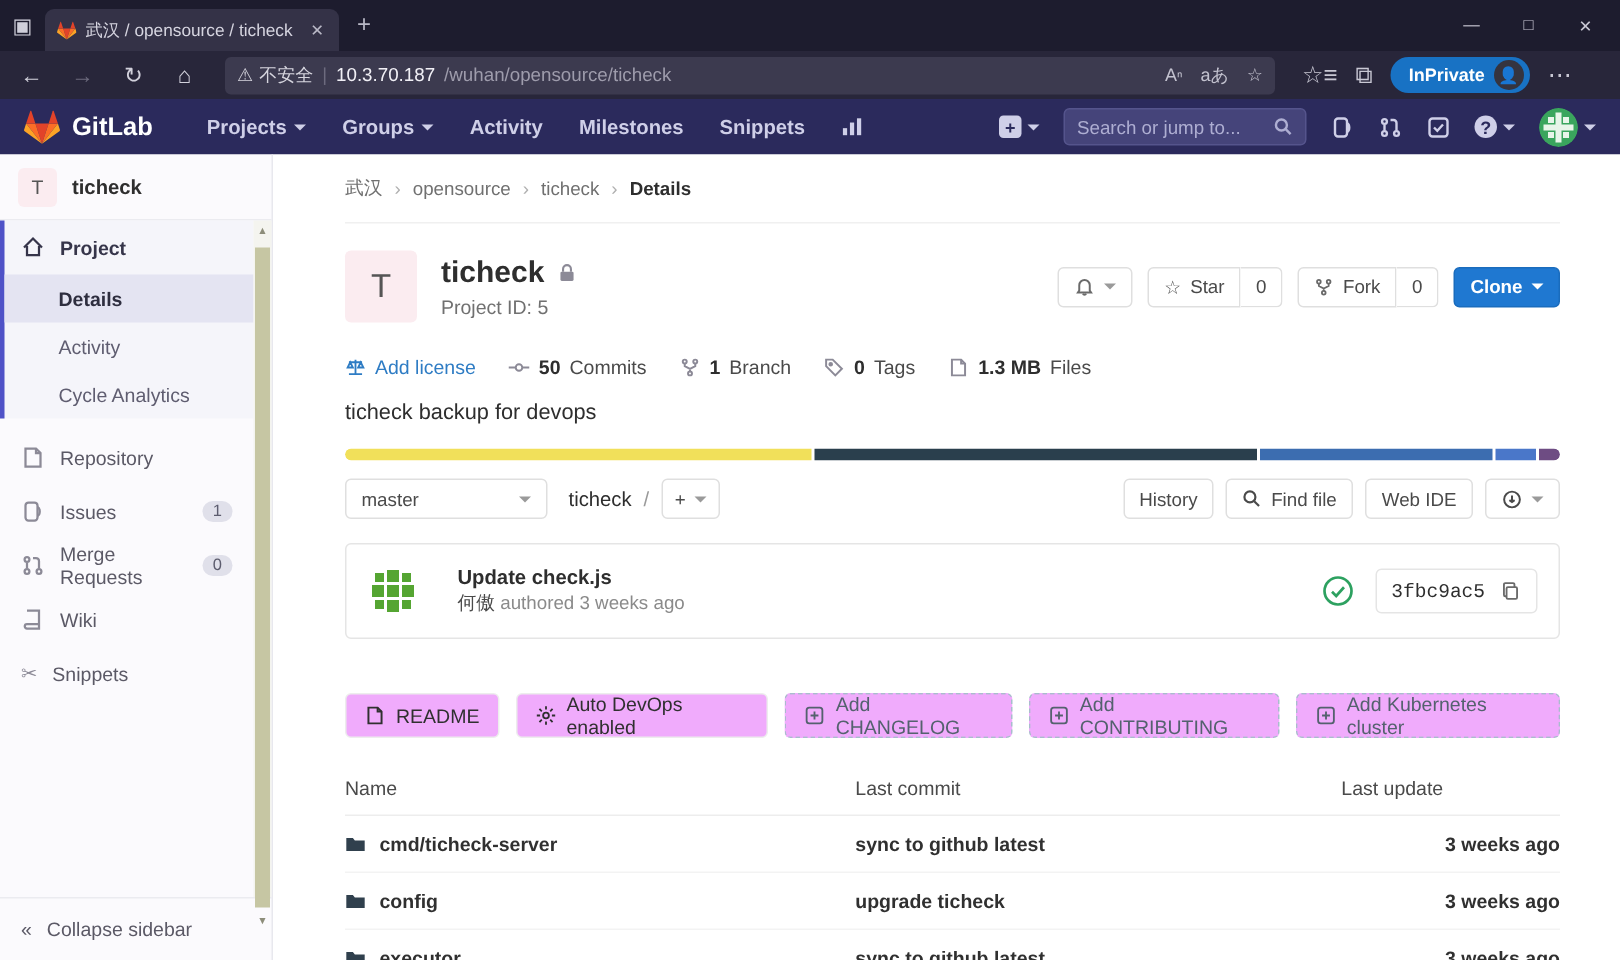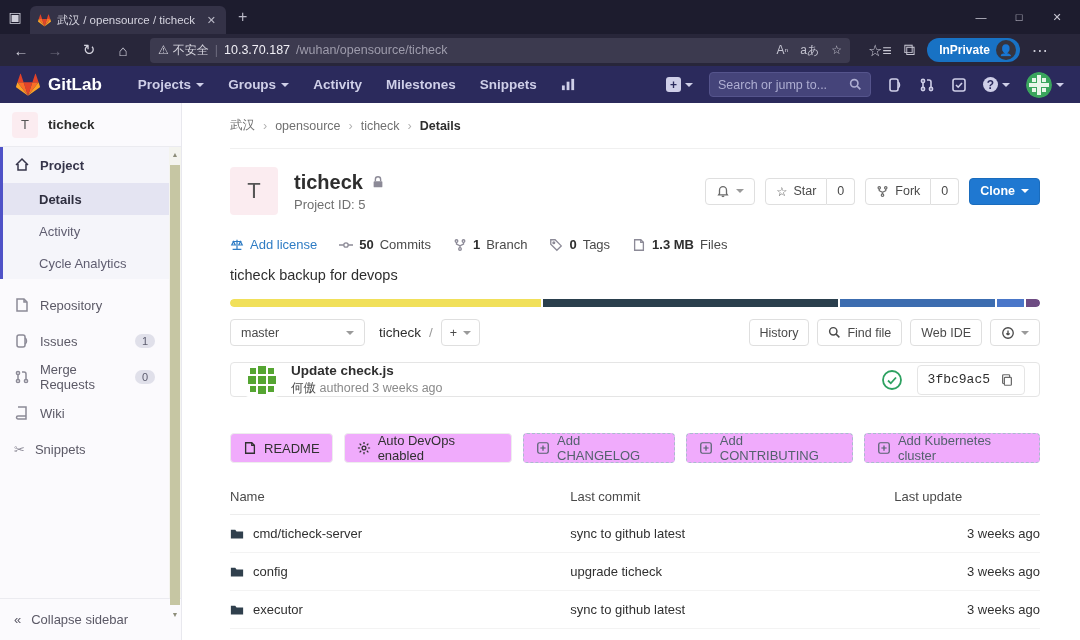--- a/index.html
+++ b/index.html
@@ -116,43 +116,43 @@
   .lang-seg:last-child { border-radius:0 4px 4px 0; }
 
   .tree-row { display:flex; align-items:center; margin-top:12px; }
   .branch-select { width:135px; justify-content:space-between; }
   .branch-select .caret { color:#9a9a9a; }
   .tree-path { display:flex; align-items:center; gap:8px; margin-left:14px; font-size:13.5px; }
   .repo-root { color:#2e2e2e; }
   .path-sep { color:#9a9a9a; }
   .tree-actions { margin-left:auto; display:flex; gap:8px; }
 
-  .commit-box { margin-top:16px; border:1px solid #e5e5e5; border-radius:4px; height:35px;
-    display:flex; align-items:center; padding:0 14px; }
+  .commit-box { margin-top:16px; border:1px solid #e5e5e5; border-radius:4px; height:64px;
+    display:flex; align-items:center; padding:0 14px;gap:14px; }
   .commit-avatar { width:34px; height:34px; border-radius:4px; overflow:hidden; }
   .commit-text { margin-left:12px; }
   .commit-title { font-size:13.5px; font-weight:bold; color:#2e2e2e; }
   .commit-meta { font-size:12.5px; color:#8a8a8a; margin-top:2px; }
   .commit-author { color:#4a4a4a; }
   .commit-right { margin-left:auto; display:flex; align-items:center; gap:14px; }
   .sha-box { border:1px solid #e5e5e5; border-radius:4px; height:30px; display:flex; align-items:center;
     gap:10px; padding:0 10px; }
   .sha { font-family:"Liberation Mono","DejaVu Sans Mono",monospace; font-size:13px; color:#2e2e2e; }
 
   .quick-row { display:flex; align-items:center; gap:11px; margin-top:36px; }
   .qbtn { height:30px; border-radius:4px; font-size:13px; display:flex; align-items:center; gap:7px;
     padding:0 12px; background:#f0abfc; }
   .qbtn.plain { border:1px solid #ededed; color:#303030; }
   .qbtn.dashed { border:1px dashed #a9bccd; color:#54616e; }
   .qbtn .icon { color:#42505c; }
 
   table.files { width:100%; margin-top:18px; border-collapse:collapse; font-size:13px; }
   table.files th { text-align:left; font-weight:normal; color:#4a4a4a; padding:8px 0 10px;
     border-bottom:1px solid #ededed; }
-  table.files td { padding:11px 0; border-bottom:1px solid #f3f3f3; color:#303030; }
+  table.files td { padding:11px 0; border-bottom:1px solid #f3f3f3; color:#303030;font-weight:bold; }
   td.commit-msg, td.upd { color:#6c7a89; }
   th.right, td.right { text-align:right; }
   .fname { display:flex; align-items:center; gap:9px; }
   .fname .icon { color:#30404d; }
 
   .icon { display:inline-flex; align-items:center; justify-content:center; }
   .icon svg { display:block; }
   .check-circle { color:#2da160; }
 </style>
 </head>

